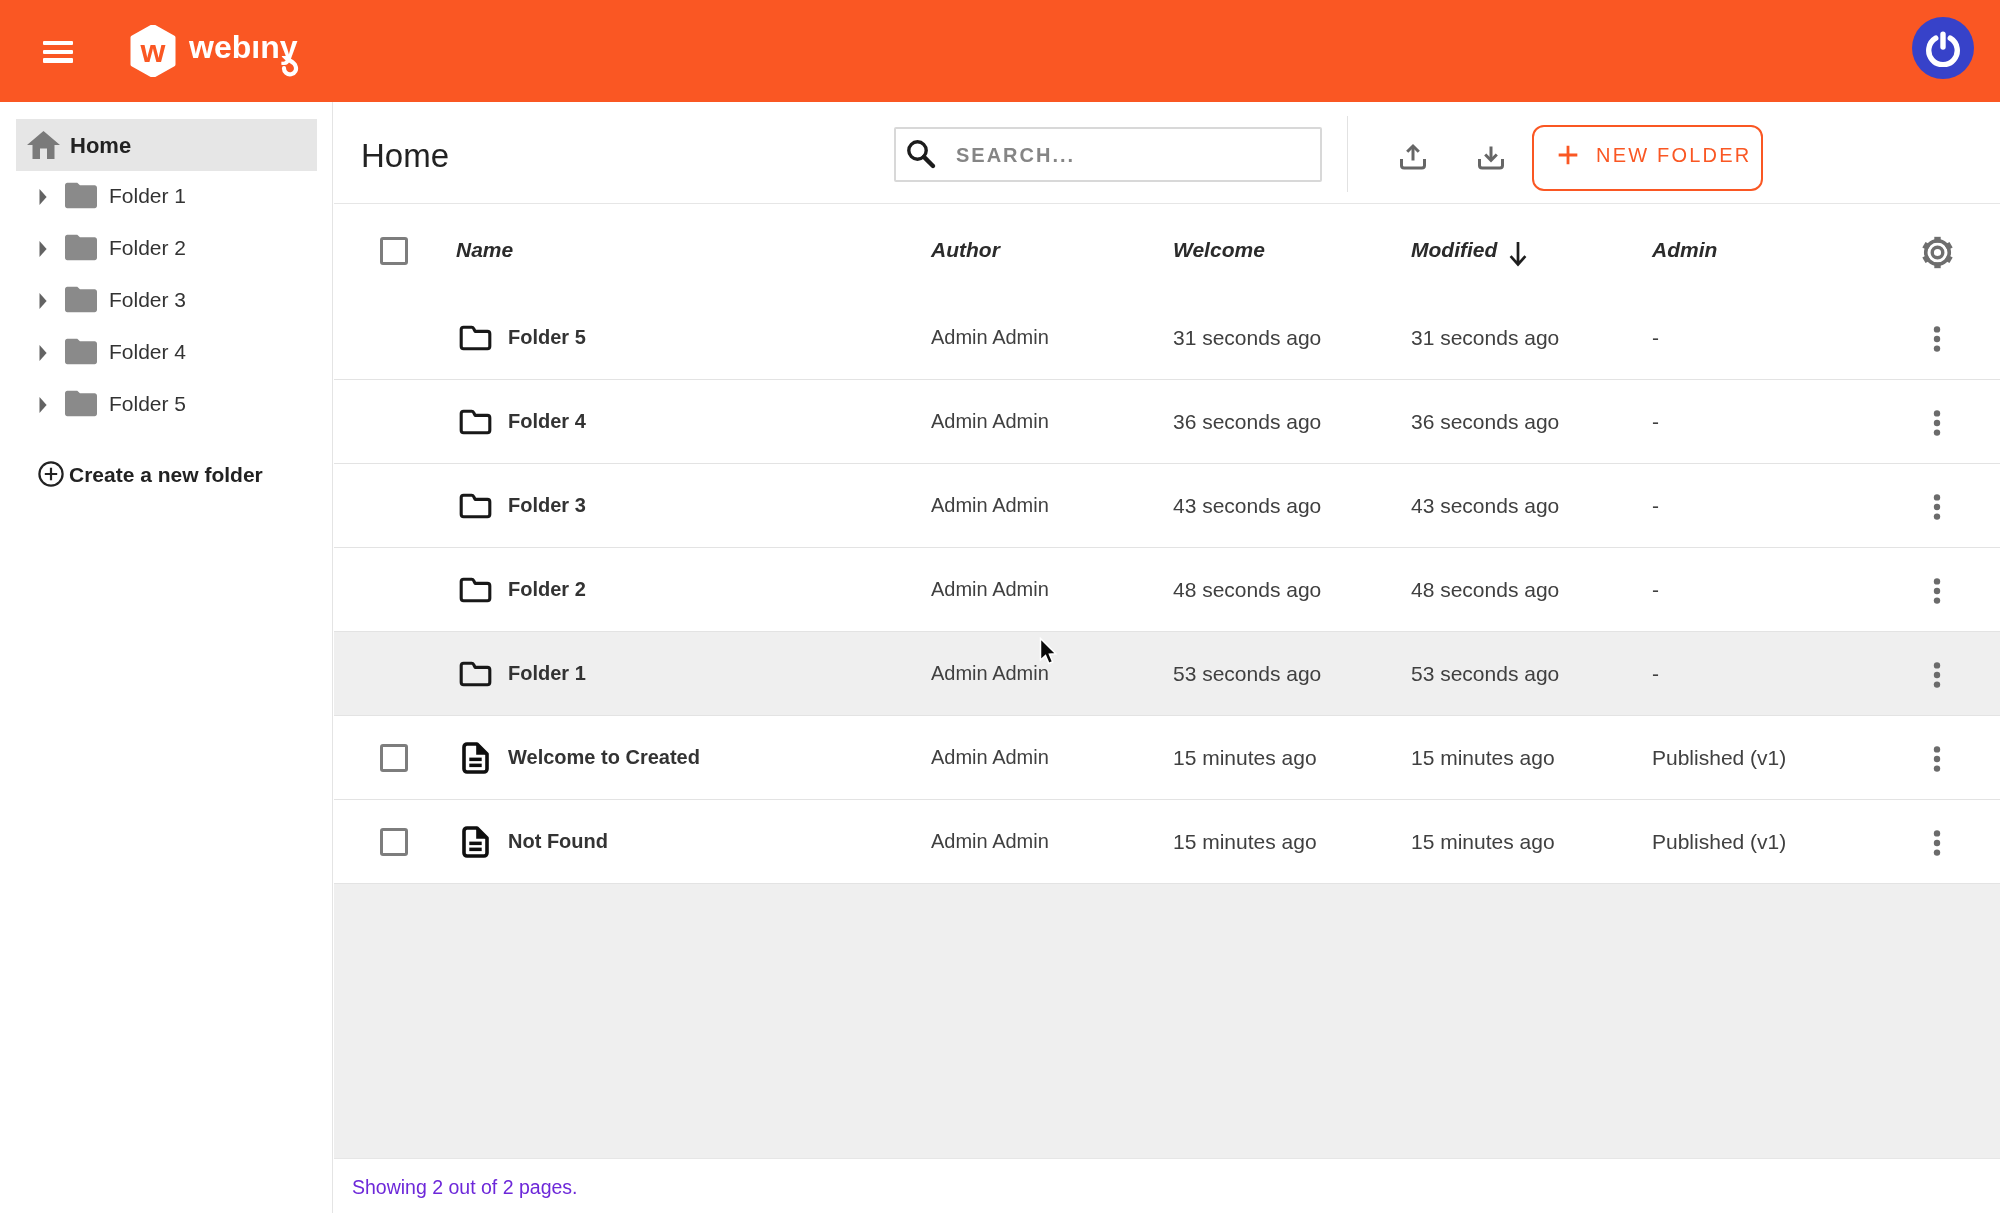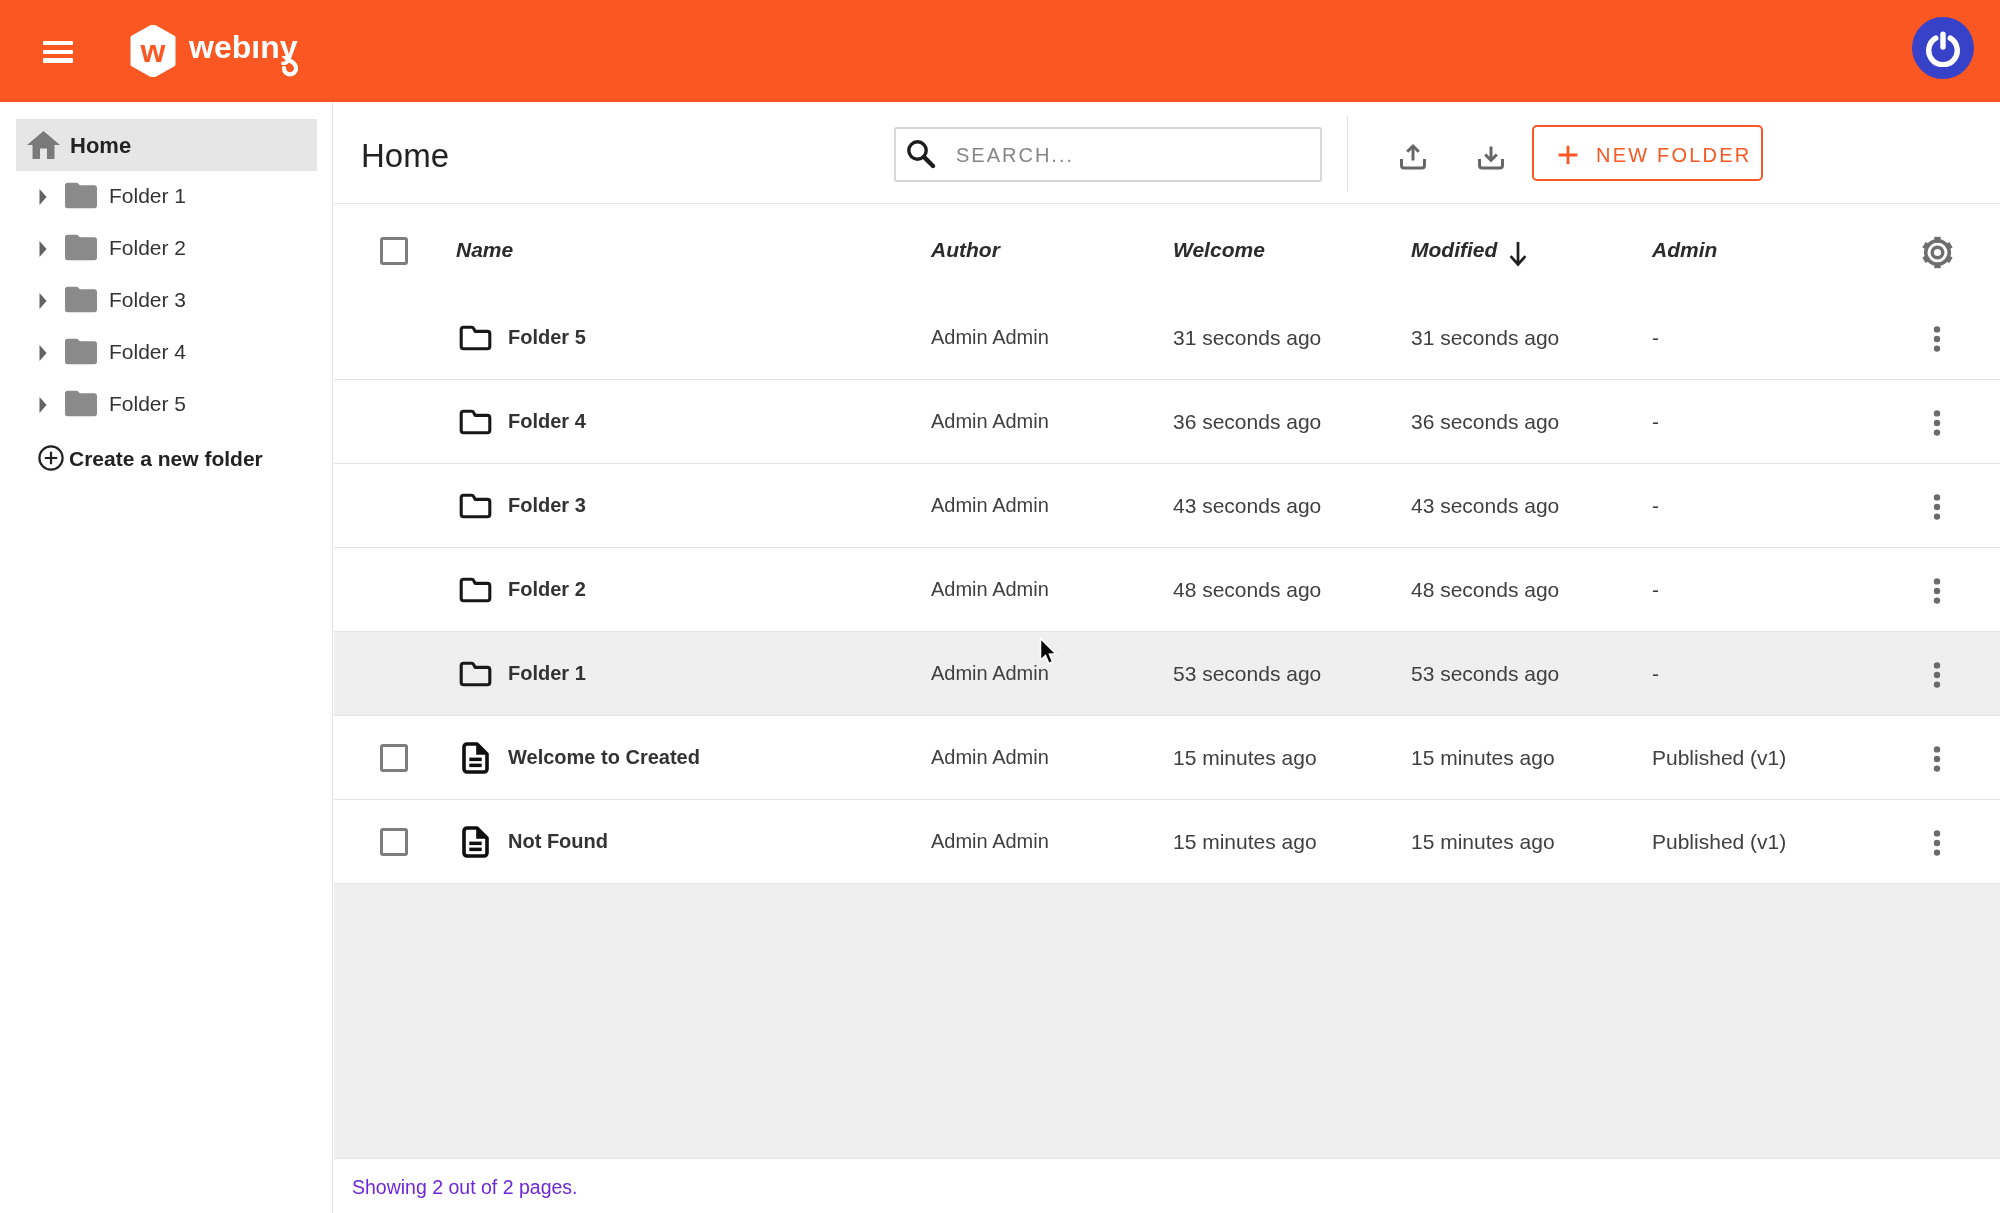--- a/index.html
+++ b/index.html
@@ -16,34 +16,34 @@
 
 
 .sidebar { position:absolute; left:0; top:102px; width:333px; height:1111px; background:#fff; border-right:1px solid #e4e4e4; }
 .homeitem { position:absolute; left:16px; top:17px; width:301px; height:52px; background:#e6e6e6; }
 .homeicon { position:absolute; left:11px; top:12px; }
 .homelabel { position:absolute; left:54px; top:14px; font-size:22px; font-weight:bold; color:#222; }
 .sitem { position:absolute; left:0; width:333px; height:52px; }
 .caret { position:absolute; left:39px; top:17px; }
 .sfolder { position:absolute; left:65px; top:11px; }
 .slabel { position:absolute; left:109px; top:13px; font-size:21px; color:#333; }
-.createitem { position:absolute; left:0; top:328px; width:348px; height:56px; }
+.createitem { position:absolute; left:0; top:344px; width:348px; height:56px; }
 .createitem svg { position:absolute; left:38px; top:15px; }
 .createlabel { position:absolute; left:69px; top:17px; font-size:21px; font-weight:bold; color:#222; }
 
 
 .main { position:absolute; left:334px; top:102px; width:1666px; height:1111px; background:#fff; }
 .title { position:absolute; left:27px; top:35px; font-size:33px; color:#222; }
 .search { position:absolute; left:560px; top:25px; width:428px; height:55px; border:2px solid #d8d8d8; border-radius:2px; }
 .search svg { position:absolute; left:11px; top:11px; }
-.search span { position:absolute; left:60px; top:15px; font-size:20px; color:#858585; letter-spacing:2px; }
+.search span { position:absolute; left:60px; top:15px; font-size:20px; color:#858585; letter-spacing:2px;font-weight:bold; }
 .vdiv { position:absolute; left:1013px; top:14px; width:1px; height:76px; background:#e2e2e2; }
 .icon-up { position:absolute; left:1064px; top:40px; }
 .icon-down { position:absolute; left:1142px; top:40px; }
-.btn { position:absolute; top:23px; height:56px; border-radius:5px; font-size:20px; letter-spacing:2.2px; }
+.btn { position:absolute; top:23px; height:66px; border-radius:12px; font-size:20px; letter-spacing:2.2px; }
 .btn .plus { position:absolute; top:14px; }
 .btn-outline { left:1198px; width:231px; border:2px solid #fa5723; background:#fff; color:#fa5723; }
 .btn-fill { left:1434px; width:224px; background:#fa5723; color:#fff; }
 .btn .bl { position:absolute; top:17px; }
 .btn-outline .bl { left:62px; }
 .btn-fill .bl { left:62px; }
 
 
 .thead { position:absolute; left:0; top:101px; width:1666px; height:95px; border-top:1px solid #e6e6e6; border-bottom:1px solid #dcdcdc; }
 .thead .cb { top:33px; }

